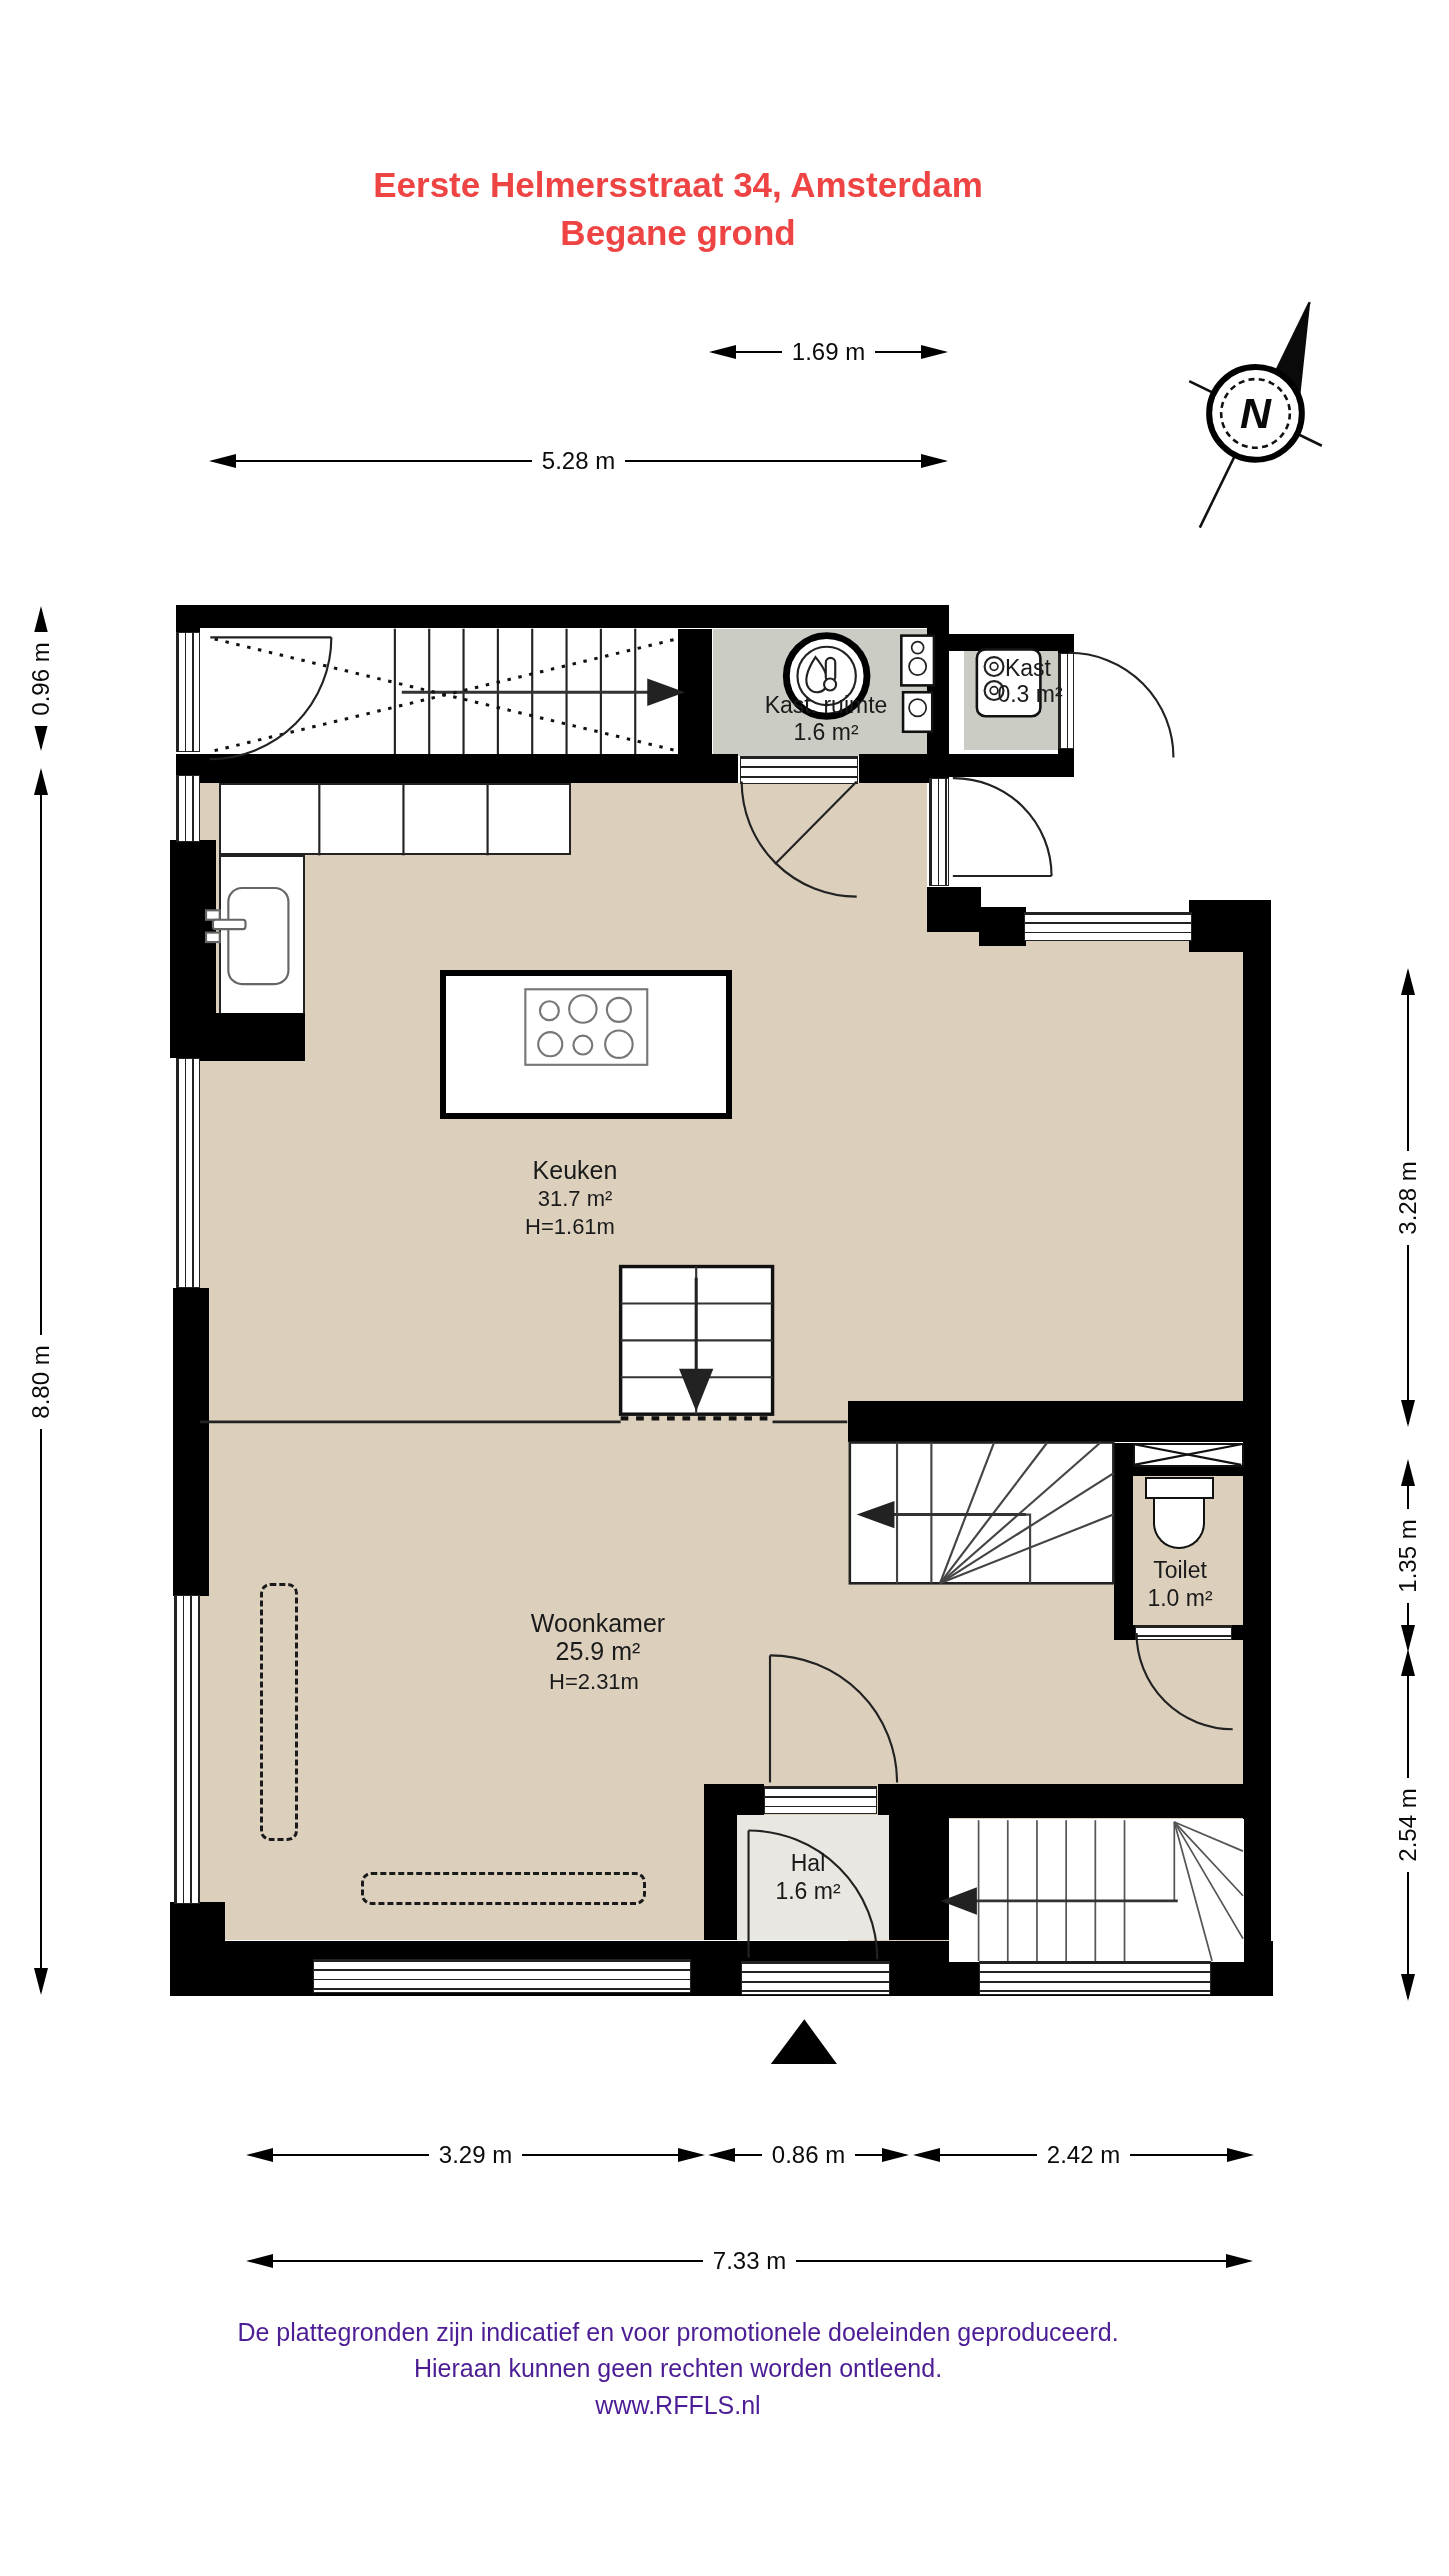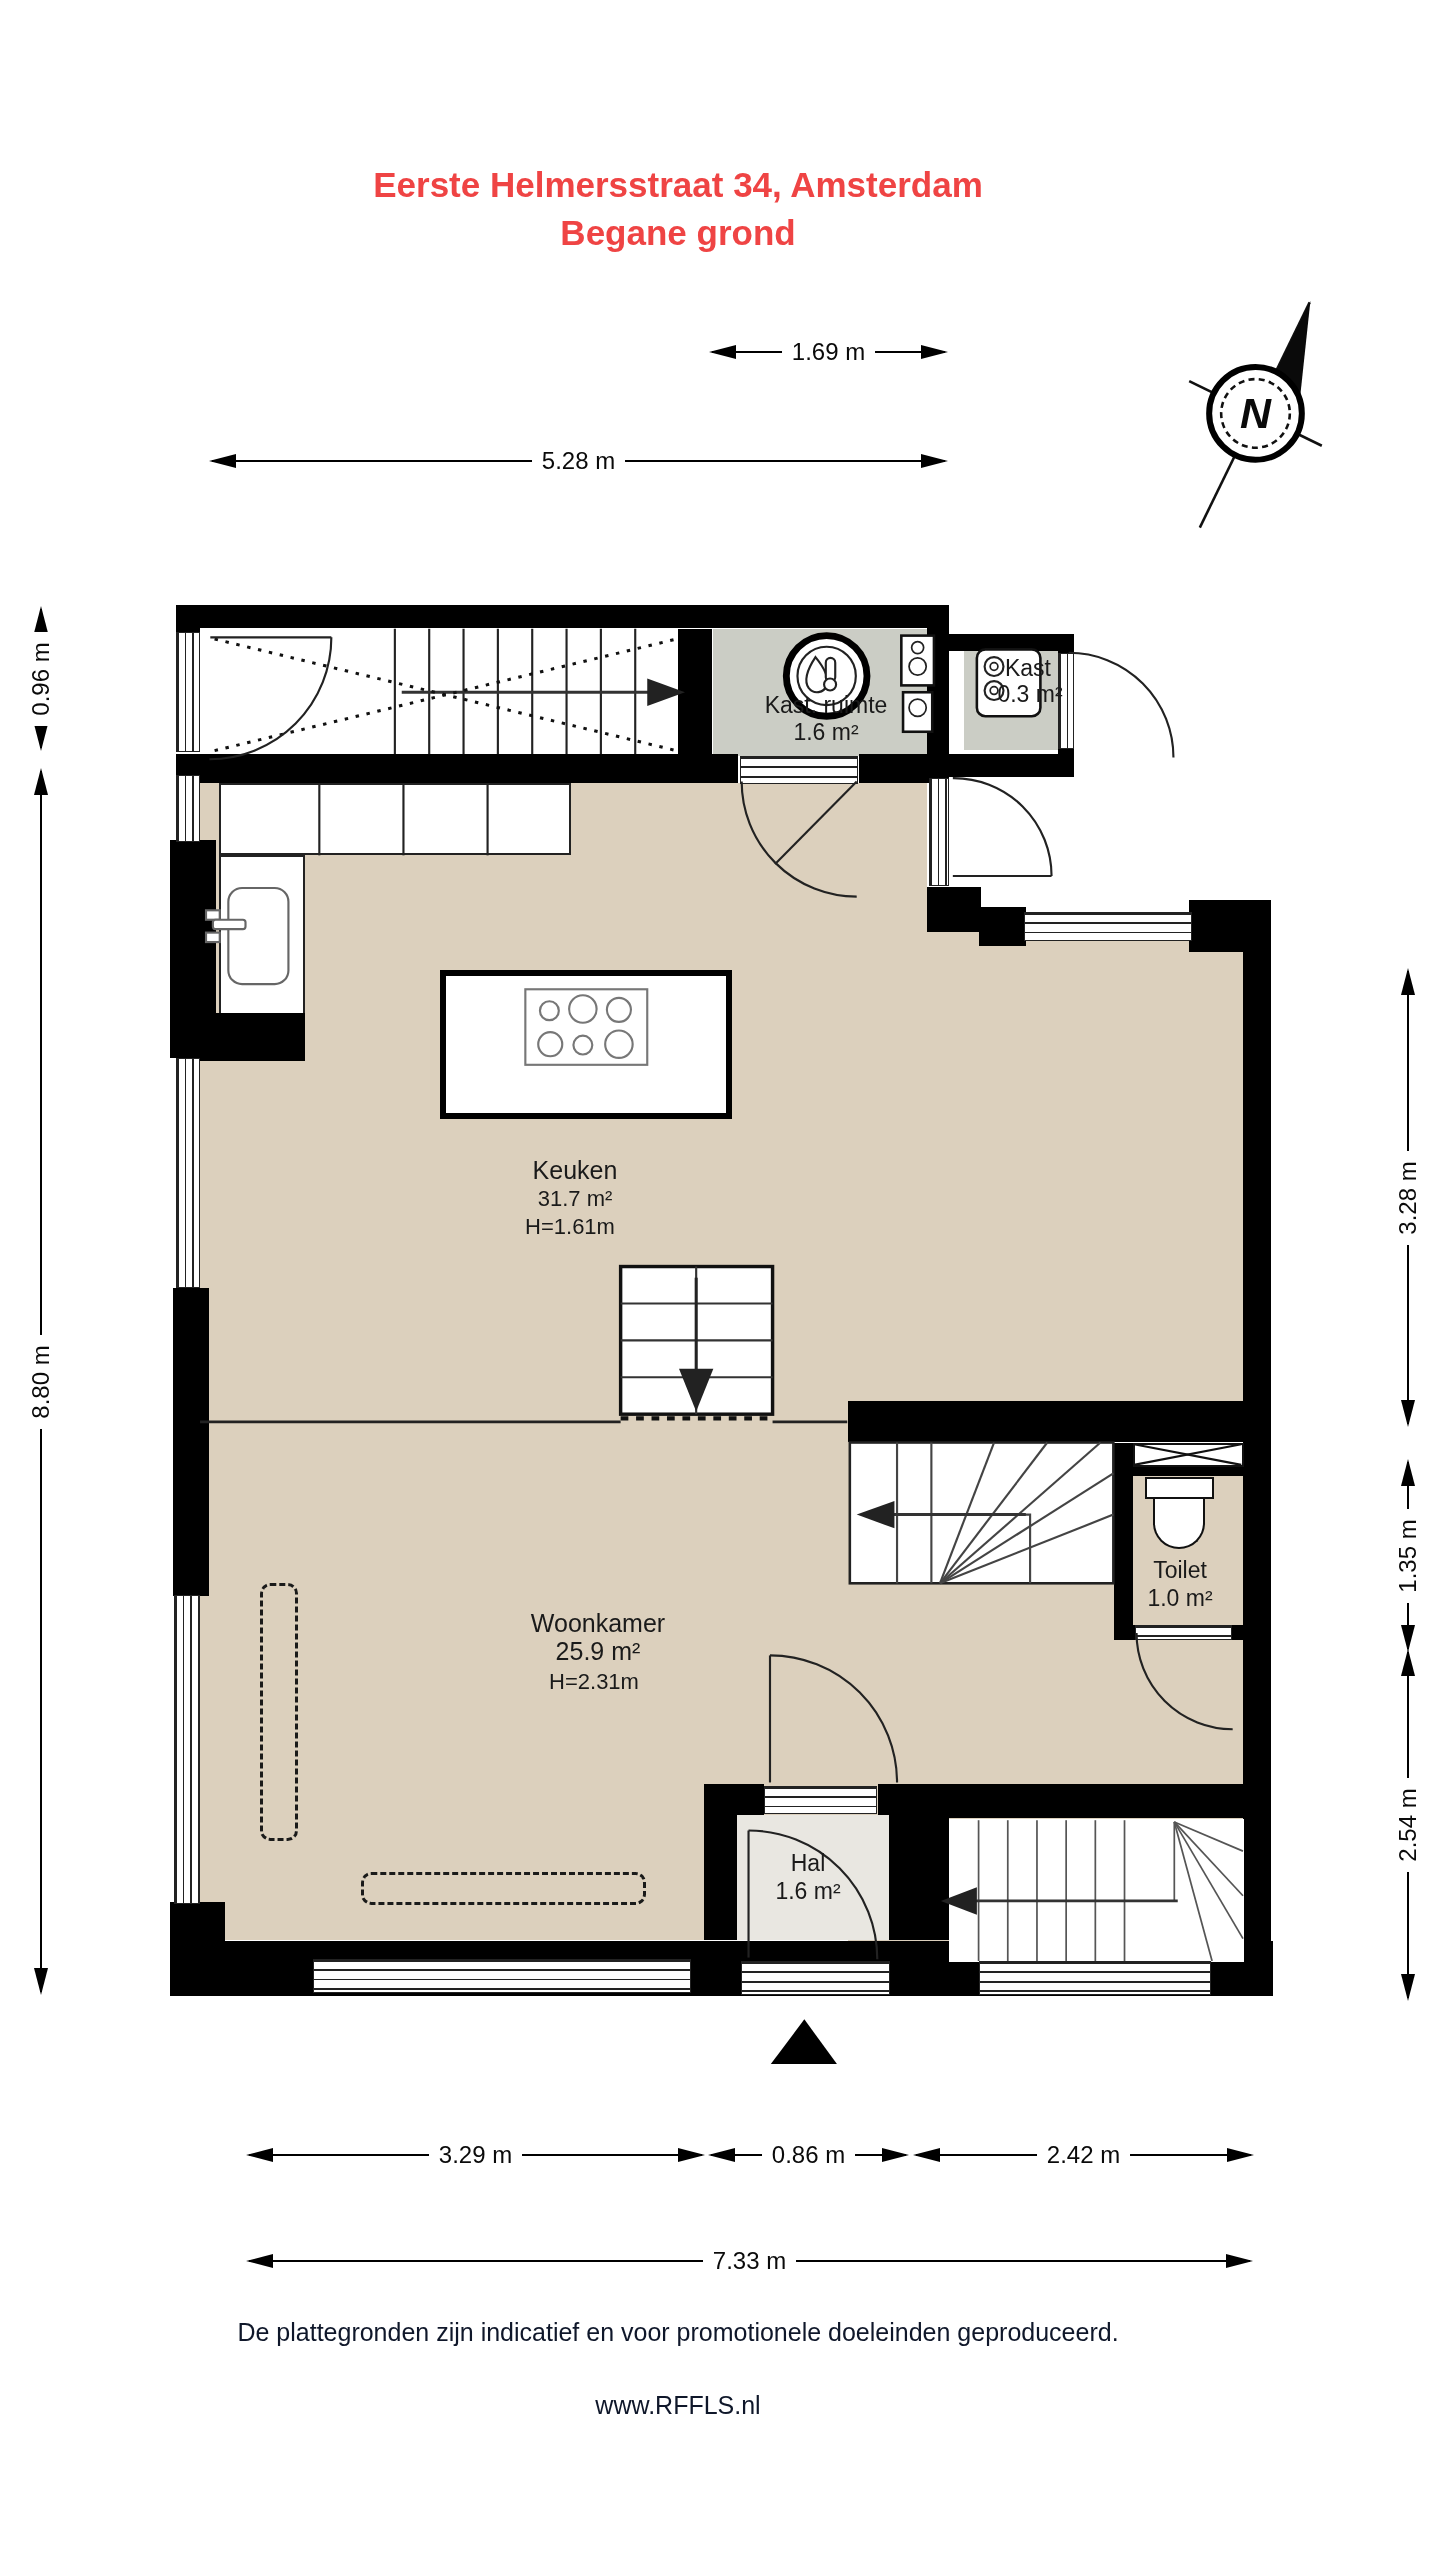--- a/index.html
+++ b/index.html
@@ -15,21 +15,21 @@
   .island{position:absolute;background:#fff;border:6px solid #000}
   .winv{position:absolute;background-color:#fff;border:1.7px solid #222;
         background-image:repeating-linear-gradient(to right,#222 0 1.7px,transparent 1.7px 7.7px)}
   .winh{position:absolute;background-color:#fff;border:1.7px solid #222;
         background-image:repeating-linear-gradient(to bottom,#222 0 1.7px,transparent 1.7px 9.4px)}
   .radiator{position:absolute;border:3.4px dashed #1a1a1a;border-radius:10.3px}
   .shelf{position:absolute;background:#fff;border:2.1px solid #111}
   .fix{position:absolute;background:#fff}
   .lbl{position:absolute;transform:translate(-50%,-50%);text-align:center;color:#1a1a1a;white-space:nowrap}
   .title{position:absolute;transform:translateX(-50%);font-weight:bold;font-size:35px;color:#ef4444;white-space:nowrap}
-  .footer-line{position:absolute;transform:translateX(-50%);font-size:25px;color:#0f172a;white-space:nowrap}
+  .footer-line{position:absolute;transform:translateX(-50%);font-size:25px;color:#4c1d95;white-space:nowrap}
   
   .dim{position:absolute}
   .dimh{height:26px}
   .dimh .dline{position:absolute;left:1.7px;right:1.7px;top:50%;height:2.6px;margin-top:-1.3px;background:#000}
   .dimh .aw{position:absolute;left:-0.9px;top:50%;transform:translateY(-50%);width:0;height:0;
             border-top:7.7px solid transparent;border-bottom:7.7px solid transparent;border-right:27.5px solid #000}
   .dimh .ae{position:absolute;right:-0.9px;top:50%;transform:translateY(-50%);width:0;height:0;
             border-top:7.7px solid transparent;border-bottom:7.7px solid transparent;border-left:27.5px solid #000}
   .dimv{width:26px}
   .dimv .dline{position:absolute;top:1.7px;bottom:1.7px;left:50%;width:2.6px;margin-left:-1.3px;background:#000}
@@ -360,16 +360,17 @@
     <span class="dlabel">2.42 m</span>
   </div>
   <div class="dim dimh" style="left:247px;top:2248px;width:1005px">
     <div class="dline"></div>
       <div class="aw"></div>
       <div class="ae"></div>
     <span class="dlabel">7.33 m</span>
   </div>
 
   <div class="footer-line" style="left:678px;top:2318px">De plattegronden zijn indicatief en voor promotionele doeleinden geproduceerd.</div>
+  <div class="footer-line" style="left:678px;top:2354px">Hieraan kunnen geen rechten worden ontleend.</div>
   <div class="footer-line" style="left:678px;top:2391px">www.RFFLS.nl</div>
 
 </div>
 
 
 </body></html>

